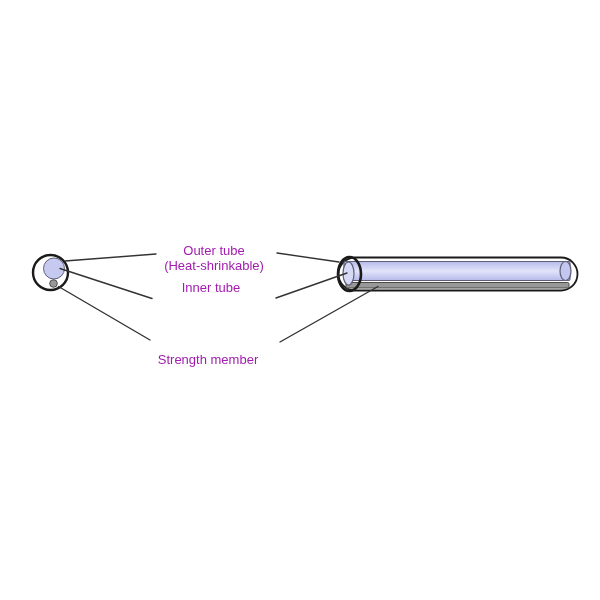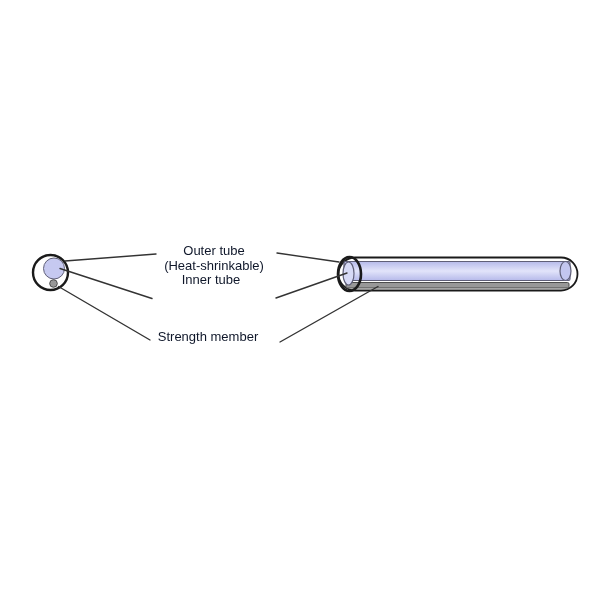--- a/index.html
+++ b/index.html
@@ -19,26 +19,26 @@
     position: absolute;
     left: 0;
     top: 0;
   }
   .label {
     position: absolute;
     width: 140px;
     text-align: center;
     font-size: 13px;
     line-height: 15px;
-    color: #0f172a;
+    color: #a21caf;
   }
   .label span { display: block; }
   .label-outer    { left: 144px; top: 243px; }
-  .label-inner    { left: 141px; top: 272px; }
-  .label-strength { left: 138px; top: 329px; }
+  .label-inner    { left: 141px; top: 280px; }
+  .label-strength { left: 138px; top: 352px; }
 </style>
 </head>
 <body>
 
 <div class="canvas">
 
   <svg class="diagram-svg" width="600" height="600" viewBox="0 0 600 600">
     <defs>
       <linearGradient id="innerTubeGrad" x1="0" y1="0" x2="0" y2="1">
         <stop offset="0" stop-color="#b6baea"></stop>

